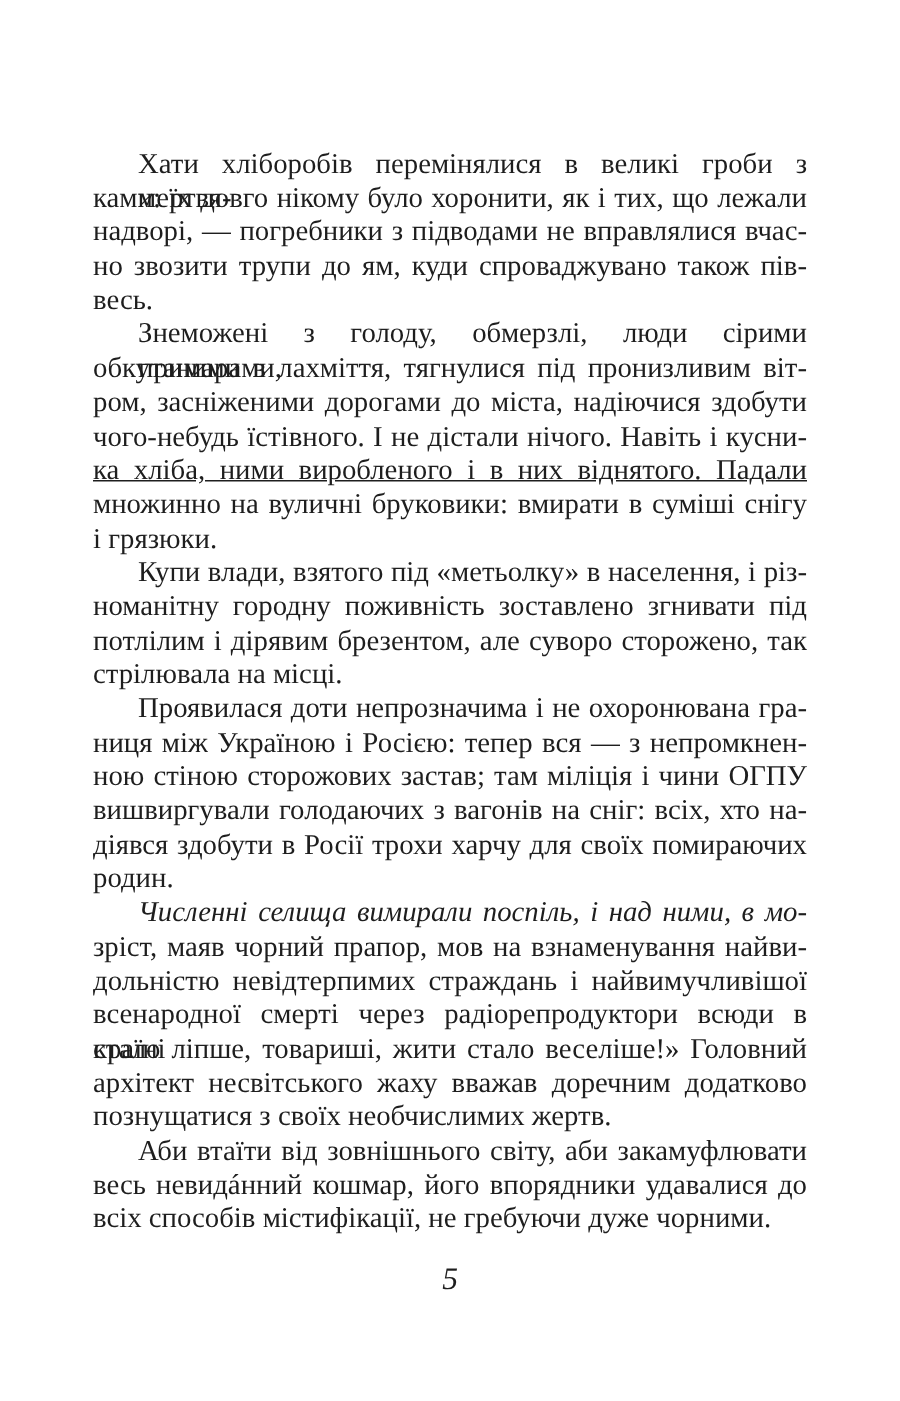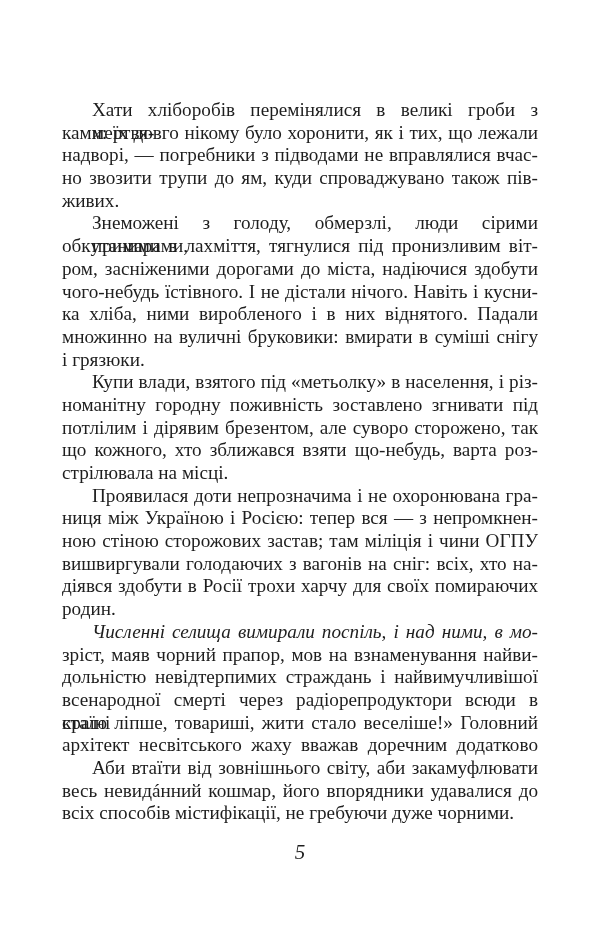--- a/index.html
+++ b/index.html
@@ -42,53 +42,53 @@
 </style>
 </head>
 <body>
 
 <div class="page-text" id="page-body">
     <div class="paragraph">
       <div class="line indent" style="white-space: normal; margin-top: 17px;">Хати хліборобів перемінялися в великі гроби з мертвя-</div>
       <div class="line" style="white-space: normal;">ками: їх довго нікому було хоронити, як і тих, що лежали</div>
       <div class="line" style="white-space: normal;">надворі, — погребники з підводами не вправлялися вчас-</div>
       <div class="line" style="white-space: normal;">но звозити трупи до ям, куди спроваджувано також пів-</div>
-      <div class="line last">живих.</div>
+      <div class="line last">весь.</div>
     </div>
     <div class="paragraph">
       <div class="line indent" style="white-space: normal;">Знеможені з голоду, обмерзлі, люди сірими примарами,</div>
       <div class="line" style="white-space: normal;">обкутаними в лахміття, тягнулися під пронизливим віт-</div>
       <div class="line" style="white-space: normal;">ром, засніженими дорогами до міста, надіючися здобути</div>
       <div class="line" style="white-space: normal;">чого-небудь їстівного. І не дістали нічого. Навіть і кусни-</div>
-      <div class="line" style="white-space: normal;">ка хліба, ними виробленого і в них віднятого. Падали</div>
+      <div class="line" style="white-space: normal; text-decoration: underline;">ка хліба, ними виробленого і в них віднятого. Падали</div>
       <div class="line" style="white-space: normal;">множинно на вуличні бруковики: вмирати в суміші снігу</div>
       <div class="line last">і грязюки.</div>
     </div>
     <div class="paragraph">
       <div class="line indent" style="white-space: normal;">Купи влади, взятого під «метьолку» в населення, і різ-</div>
       <div class="line" style="white-space: normal;">номанітну городну поживність зоставлено згнивати під</div>
       <div class="line" style="white-space: normal;">потлілим і дірявим брезентом, але суворо сторожено, так</div>
-      <div class="line" style="white-space: normal;">що кожного, хто зближався взяти що-небудь, варта роз-</div>
       <div class="line last">стрілювала на місці.</div>
     </div>
     <div class="paragraph">
       <div class="line indent" style="white-space: normal;">Проявилася доти непрозначима і не охоронювана гра-</div>
       <div class="line" style="white-space: normal;">ниця між Україною і Росією: тепер вся — з непромкнен-</div>
       <div class="line" style="white-space: normal;">ною стіною сторожових застав; там міліція і чини ОГПУ</div>
       <div class="line" style="white-space: normal;">вишвиргували голодаючих з вагонів на сніг: всіх, хто на-</div>
       <div class="line" style="white-space: normal;">діявся здобути в Росії трохи харчу для своїх помираючих</div>
       <div class="line last">родин.</div>
     </div>
     <div class="paragraph">
       <div class="line indent" style="white-space: normal; font-style: italic;">Численні селища вимирали поспіль, і над ними, в мо-</div>
       <div class="line" style="white-space: normal;">зріст, маяв чорний прапор, мов на взнаменування найви-</div>
       <div class="line" style="white-space: normal;">дольністю невідтерпимих страждань і найвимучливішої</div>
       <div class="line" style="white-space: normal;">всенародної смерті через радіорепродуктори всюди в країні</div>
       <div class="line" style="white-space: normal;">стало ліпше, товариші, жити стало веселіше!» Головний</div>
       <div class="line" style="white-space: normal;">архітект несвітського жаху вважав доречним додатково</div>
+      <div class="line last">познущатися з своїх необчислимих жертв.</div>
     </div>
     <div class="paragraph">
       <div class="line indent" style="white-space: normal;">Аби втаїти від зовнішнього світу, аби закамуфлювати</div>
       <div class="line" style="white-space: normal;">весь невидáнний кошмар, його впорядники удавалися до</div>
       <div class="line last">всіх способів містифікації, не гребуючи дуже чорними.</div>
     </div>
   </div>
 
 <div class="page-number">5</div>
 

